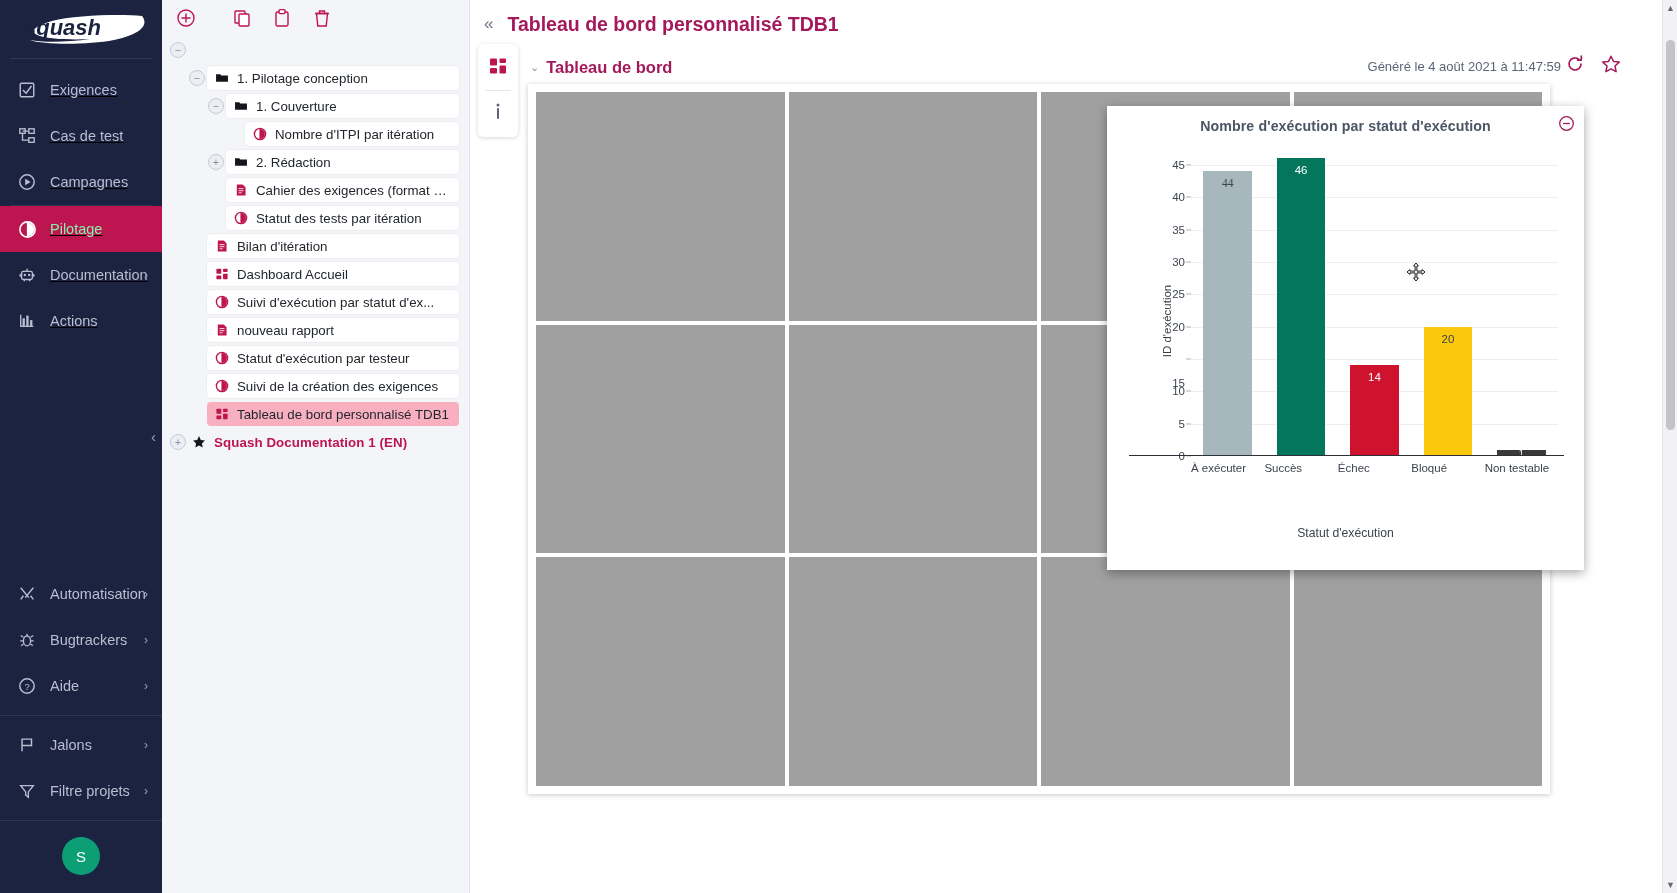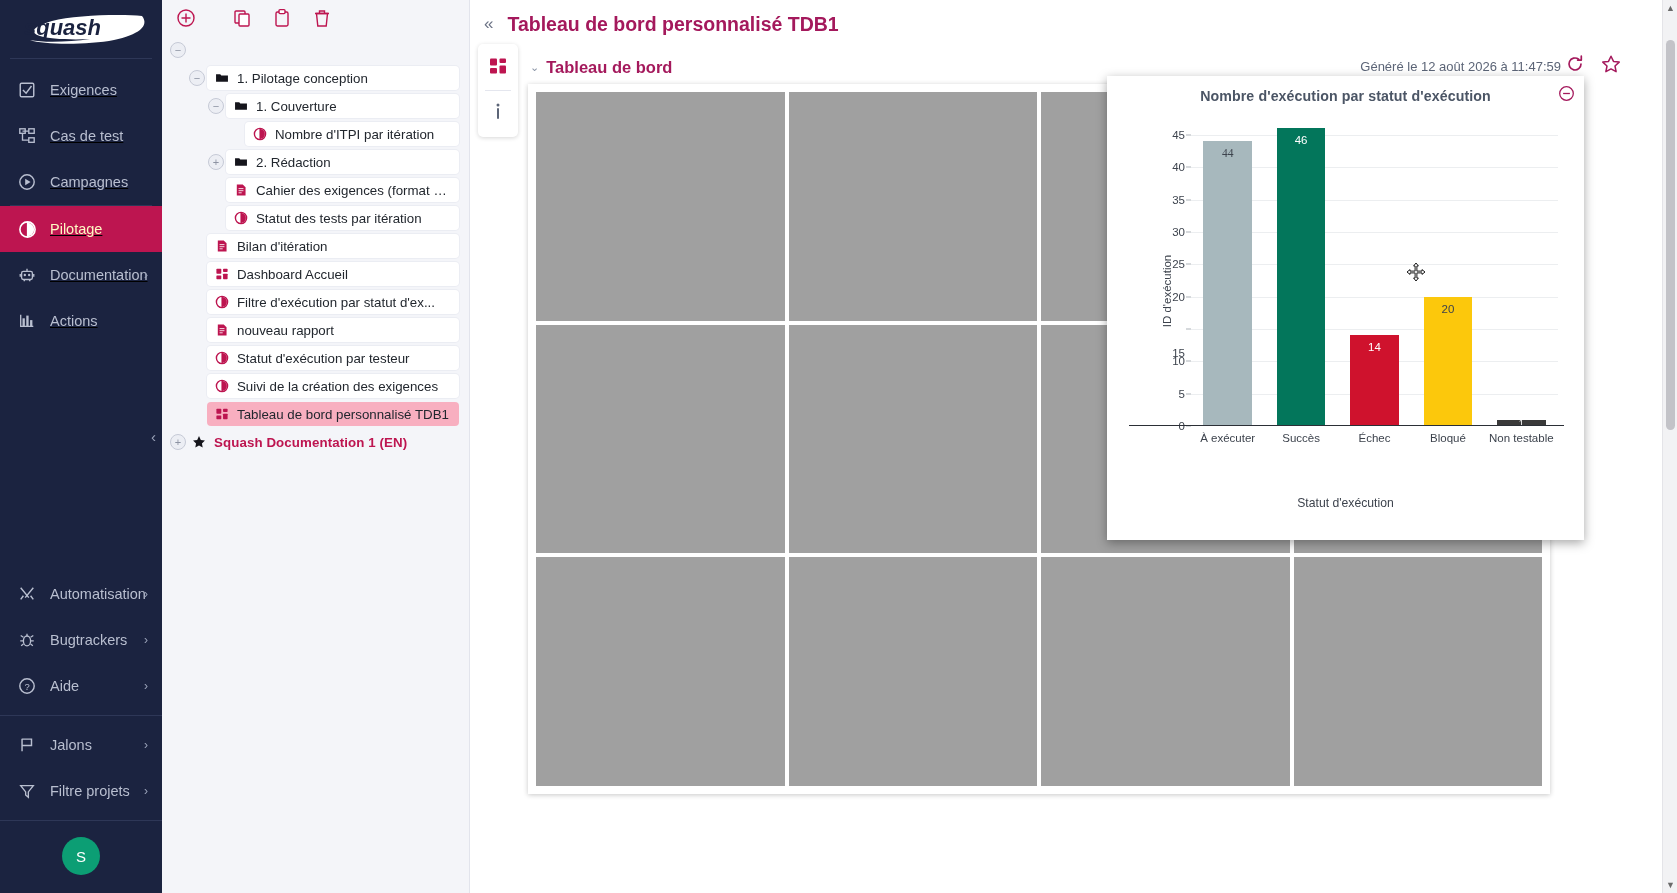--- a/index.html
+++ b/index.html
@@ -31,21 +31,21 @@
   .nav-item {
     display: flex; align-items: center;
     height: 46px; padding-left: 18px;
     color: #b9bfd0; font-size: 14.5px;
     cursor: pointer; position: relative;
   }
   .nav-item .ic { width: 26px; display:flex; align-items:center; }
   .nav-item .lbl { margin-left: 6px; white-space: nowrap; }
   .nav-item .chev { position: absolute; right: 14px; font-size: 12px; color:#9aa2b8; }
   .nav-item.active { background: #bd1550; color: #ffffff; }
-  .nav-item.active .lbl { color:#fef9c3; }
+  .nav-item.active .lbl { color:#86efac; }
   .nav-bottom { margin-top: auto; display: flex; flex-direction: column; padding-bottom: 10px; }
   .nav-sep { height:1px; background:#2e3757; margin: 6px 0; }
   .avatar {
     width: 38px; height: 38px; border-radius: 50%;
     background: #0c9e74; color: #fff;
     display:flex; align-items:center; justify-content:center;
     font-size: 15px; margin: 10px auto 8px auto;
   }
   .nav-collapse {
     position: absolute; right: 6px; top: 428px;
@@ -138,21 +138,21 @@
     display: grid;
     grid-template-columns: repeat(4, 1fr);
     grid-template-rows: repeat(3, 1fr);
     gap: 4px;
     background: #ffffff;
   }
   .cell { background: #a0a0a0; }
 
   
   .widget {
-    position:absolute; left: 637px; top: 76px;
+    position:absolute; left: 637px; top: 106px;
     width: 477px; height: 464px;
     background:#ffffff;
     box-shadow: 0 3px 10px rgba(0,0,0,.35);
     z-index: 20;
   }
   .widget-remove {
     position:absolute; right: 9px; top: 9px;
     cursor:pointer; display:flex;
   }
   .chart-title {
@@ -192,21 +192,21 @@
   .barcol { flex: 1 1 0; display:flex; flex-direction:column; align-items:center; height:100%; justify-content:flex-end; position:relative; }
   .bar { width: 66%; position: relative; }
   .barval {
     position:absolute; top: 6px; left:0; right:0; text-align:center;
     font-size: 11.5px;
   }
   .xlabels {
     position:absolute; left: 62px; right: 6px; bottom: 16px;
     display:flex; justify-content: space-around;
   }
-  .xlab { flex: 1 1 0; text-align:center; font-size: 11.5px; color:#3d434d; }
+  .xlab { flex: 1 1 0; text-align:left; font-size: 11.5px; color:#3d434d; }
   .xaxis-title {
     position:absolute; left:0; right:0; bottom: 30px;
     text-align:center; font-size: 12.2px; color:#3d434d;
   }
 
   
   .move-cursor {
     position: absolute; left: 936px; top: 262px;
     width: 20px; height: 20px; z-index: 30; pointer-events:none;
   }
@@ -528,21 +528,21 @@
           <div style="width: 27px; flex: 0 0 auto;"></div>
           <div style="width: 18px; flex: 0 0 auto;"></div>
           <div class="node">
             <span class="ic-sq">
               <svg width="14" height="14" viewBox="0 0 20 20">
                 <circle cx="10" cy="10" r="8" fill="none" stroke="#bd1550" stroke-width="2"></circle>
                 <path d="M10 3 A7 7 0 0 1 10 17 Z" fill="#bd1550"></path>
                 <path d="M10 2 L10 18" stroke="#bd1550" stroke-width="1.6"></path>
               </svg>
             </span>
-            <span class="txt">Filtre d'exécution par statut d'ex...</span>
+            <span class="txt">Suivi d'exécution par statut d'ex...</span>
           </div>
           <div style="width: 10px; flex: 0 0 auto;"></div>
         </div>
         <div class="tree-row">
           <div style="width: 27px; flex: 0 0 auto;"></div>
           <div style="width: 18px; flex: 0 0 auto;"></div>
           <div class="node">
             <span class="ic-sq">
               <svg width="14" height="14" viewBox="0 0 20 20">
                 <path d="M4 2 L12.5 2 L16.5 6 L16.5 18 L4 18 Z" fill="#bd1550"></path>
@@ -619,21 +619,21 @@
   <div class="main">
 
     <div class="main-header">
       <span class="dbl-chev">«</span>
       <span class="page-title">Tableau de bord personnalisé TDB1</span>
     </div>
 
     <div class="subbar">
       <span class="caret">⌄</span>
       <span class="sub-title">Tableau de bord</span>
-      <span class="gen-info">Généré le 12 août 2026 à 11:47:59</span>
+      <span class="gen-info">Généré le 4 août 2021 à 11:47:59</span>
       <span class="hdr-icons">
         <span class="hi">
           <svg width="20" height="20" viewBox="0 0 20 20">
               <path d="M16 10 A6 6 0 1 1 13.6 5.2" fill="none" stroke="#a4195c" stroke-width="1.7" stroke-linecap="round"></path>
               <path d="M16.3 2.2 L16.3 6.1 L12.6 6.1" fill="none" stroke="#a4195c" stroke-width="1.7" stroke-linecap="round" stroke-linejoin="round"></path>
             </svg>
         </span>
         <span class="hi">
           <svg width="20" height="20" viewBox="0 0 20 20">
               <path d="M10 2.2 L12.5 7.4 L18.2 8.1 L14 12 L15.1 17.7 L10 14.9 L4.9 17.7 L6 12 L1.8 8.1 L7.5 7.4 Z" fill="none" stroke="#a4195c" stroke-width="1.5" stroke-linejoin="round"></path>

